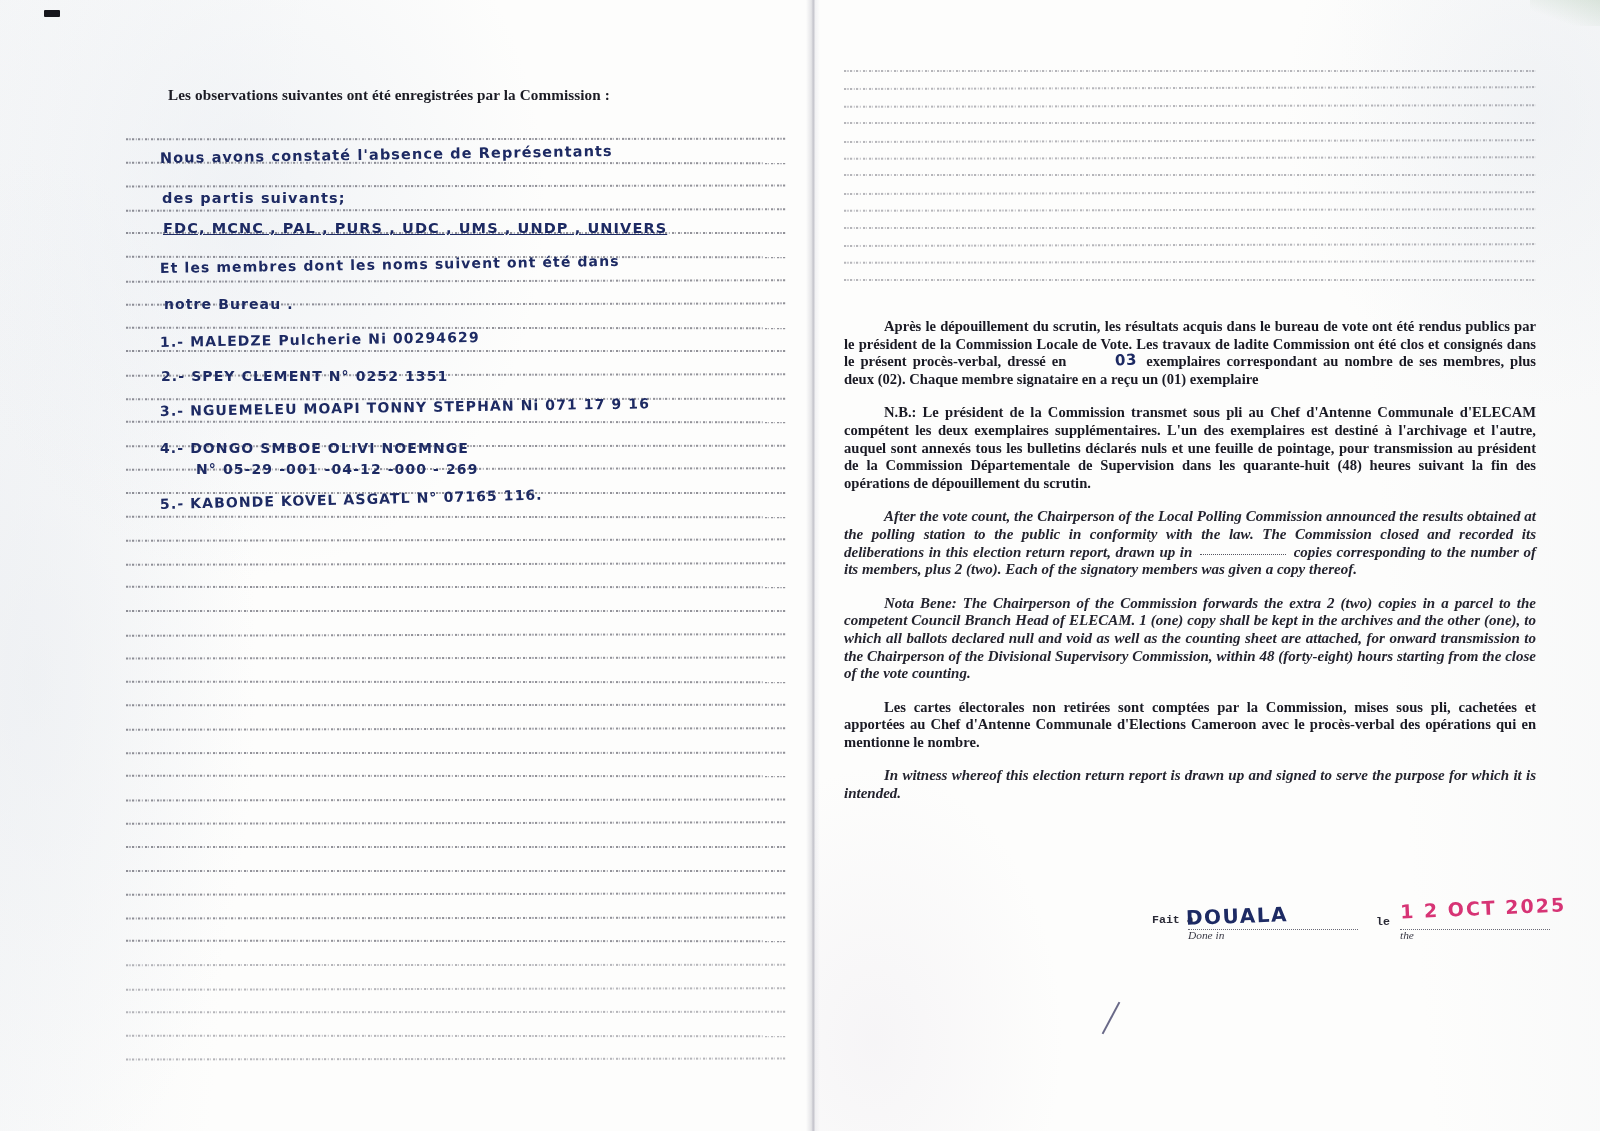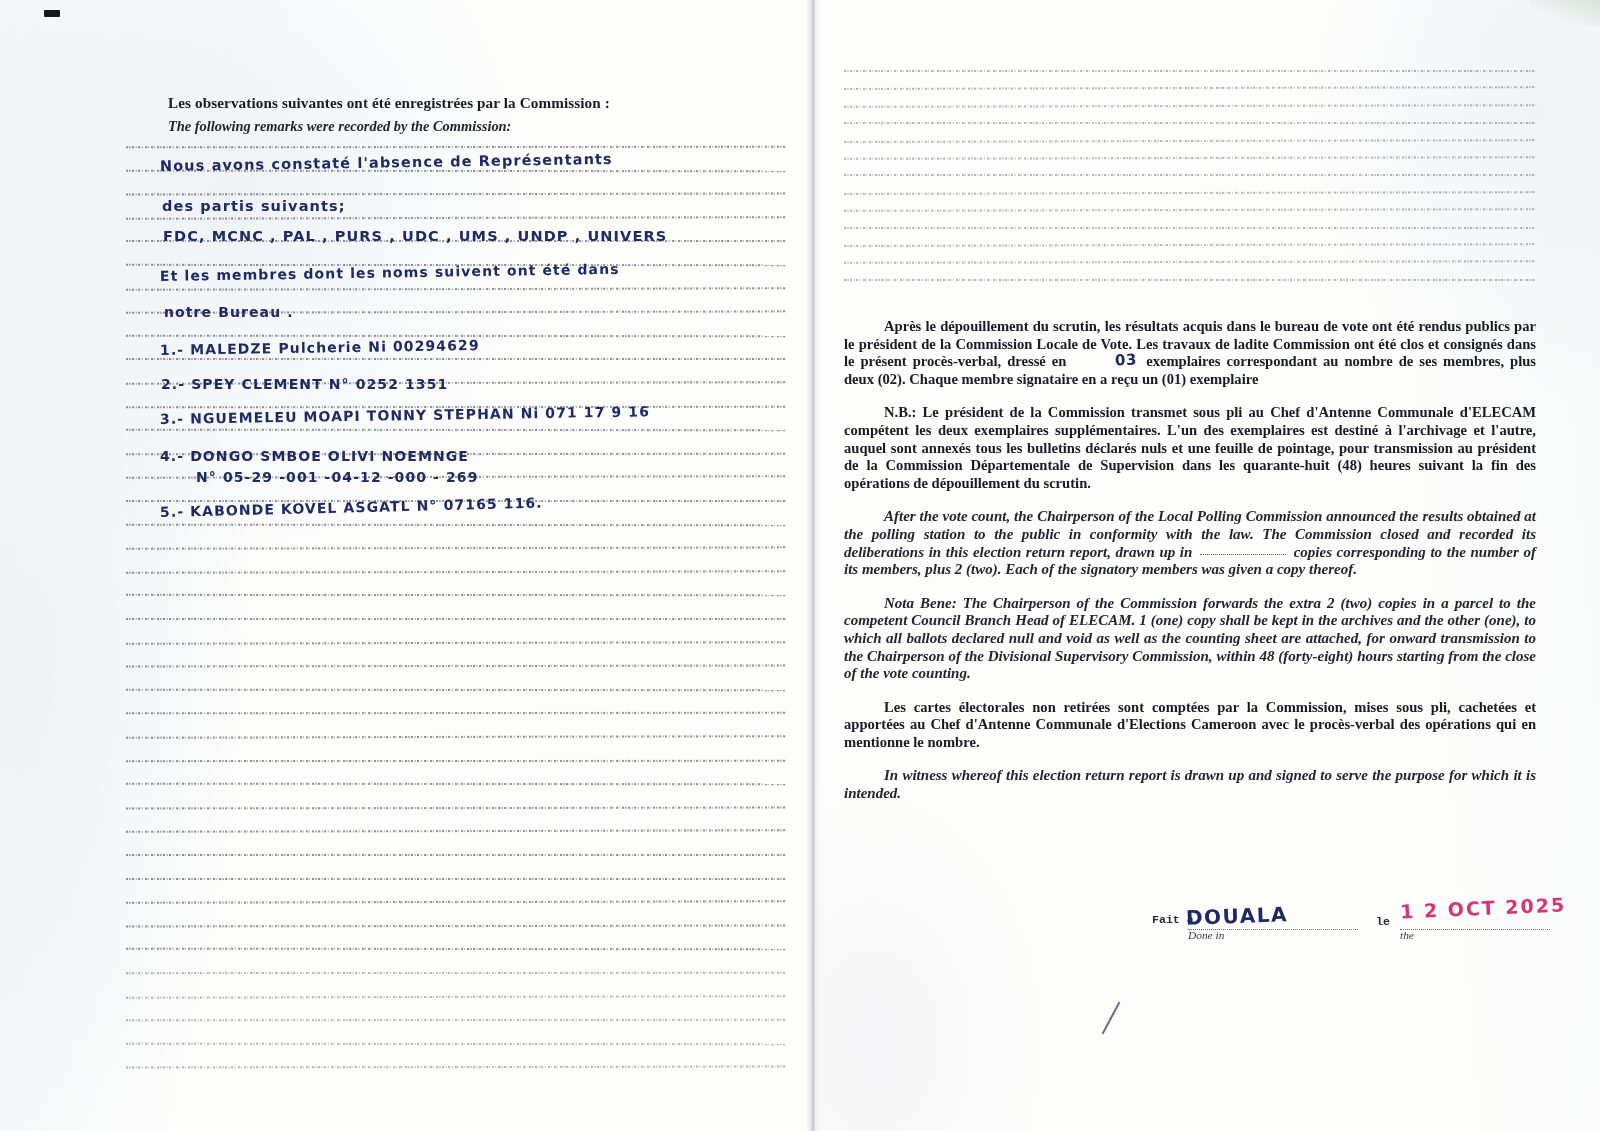--- a/index.html
+++ b/index.html
@@ -72,21 +72,21 @@
     width: 40px;
     height: 330px;
     display: flex;
     align-items: flex-start;
     justify-content: center;
   }
 
   
   .left-page {
     position: absolute;
-    left: 0; top: 12px;
+    left: 0; top: 4px;
     width: 806px; height: 998px;
   }
   .lp-heading {
     position: absolute;
     left: 168px;
     top: 82px;
     width: 600px;
   }
   .lp-heading .fr {
     font-family: "Liberation Serif", serif;
@@ -269,21 +269,20 @@
   <div class="scan-tint tint-left"></div>
   <div class="scan-tint tint-right"></div>
   <div class="gutter"></div>
   <div class="edge-mark"></div>
   <div class="corner-smudge"></div>
 
   <div class="left-page">
 
     <div class="lp-heading">
       <div class="fr">Les observations suivantes ont été enregistrées par la Commission :</div>
-      <div class="en">The following remarks were recorded by the Commission:</div>
     </div>
 
     <div class="ruled" id="left-ruled">
         <div class="rline" style="top: 0px; transform: rotate(-0.05deg);"></div>
         <div class="rline" style="top: 23.6px; transform: rotate(0.049deg);"></div>
         <div class="rline" style="top: 47.2px; transform: rotate(-0.076deg);"></div>
         <div class="rline" style="top: 70.8px; transform: rotate(-0.143deg);"></div>
         <div class="rline" style="top: 94.4px; transform: rotate(-0.001deg);"></div>
         <div class="rline" style="top: 118px; transform: rotate(0.03deg);"></div>
         <div class="rline" style="top: 141.6px; transform: rotate(-0.12deg);"></div>
@@ -318,21 +317,21 @@
         <div class="rline faint" style="top: 826px; transform: rotate(-0.031deg);"></div>
         <div class="rline faint" style="top: 849.6px; transform: rotate(-0.15deg);"></div>
         <div class="rline faint" style="top: 873.2px; transform: rotate(-0.043deg);"></div>
         <div class="rline faint" style="top: 896.8px; transform: rotate(0.048deg);"></div>
         <div class="rline faint" style="top: 920.4px; transform: rotate(-0.082deg);"></div>
       </div>
 
     <div id="left-handwriting">
         <div class="hw s1 tilt" style="left: 160px; top: 146px;">Nous  avons   constaté    l'absence   de   Représentants</div>
         <div class="hw s1" style="left: 162px; top: 186px;">des  partis  suivants;</div>
-        <div class="hw s1" style="left: 163px; top: 216px;">FDC,  MCNC ,  PAL ,  PURS , UDC ,  UMS ,  UNDP ,  UNIVERS</div>
+        <div class="hw s1" style="left: 163px; top: 216px; text-decoration: underline;">FDC,  MCNC ,  PAL ,  PURS , UDC ,  UMS ,  UNDP ,  UNIVERS</div>
         <div class="hw s2 tilt" style="left: 160px; top: 256px;">Et  les   membres  dont  les   noms  suivent   ont  été  dans</div>
         <div class="hw s2" style="left: 164px; top: 292px;">notre  Bureau .</div>
         <div class="hw s2 tilt" style="left: 160px; top: 330px;">1.- MALEDZE  Pulcherie   Ni   00294629</div>
         <div class="hw s2" style="left: 161px; top: 364px;">2.- SPEY   CLEMENT      N°   0252 1351</div>
         <div class="hw s2 tilt" style="left: 160px; top: 399px;">3.- NGUEMELEU   MOAPI  TONNY   STEPHAN   Ni  071 17 9 16</div>
         <div class="hw s2" style="left: 160px; top: 436px;">4.- DONGO  SMBOE  OLIVI  NOEMNGE</div>
         <div class="hw s2" style="left: 196px; top: 457px;">N°  05-29 -001 -04-12 -000 - 269</div>
         <div class="hw s2 tilt2" style="left: 160px; top: 492px;">5.- KABONDE   KOVEL  ASGATL   N°  07165 116.</div>
       </div>
   </div>

